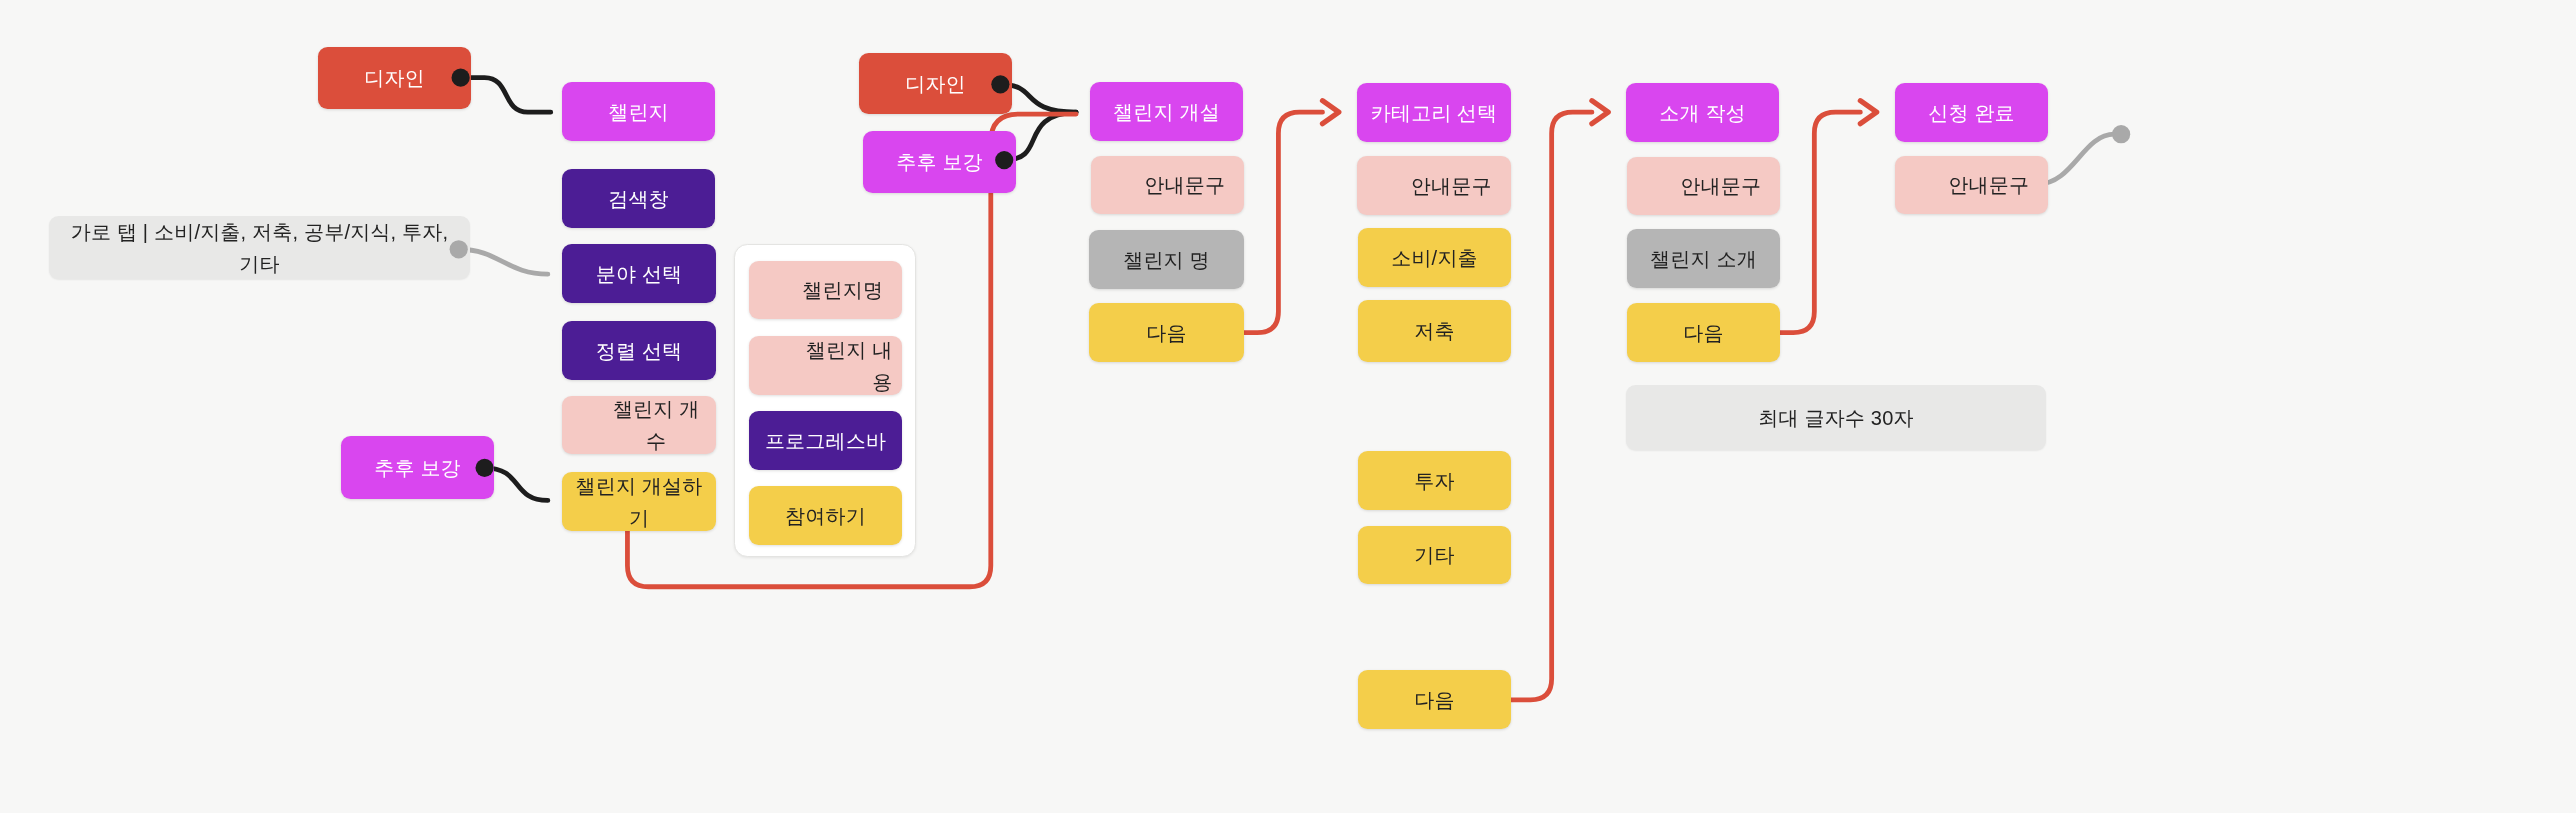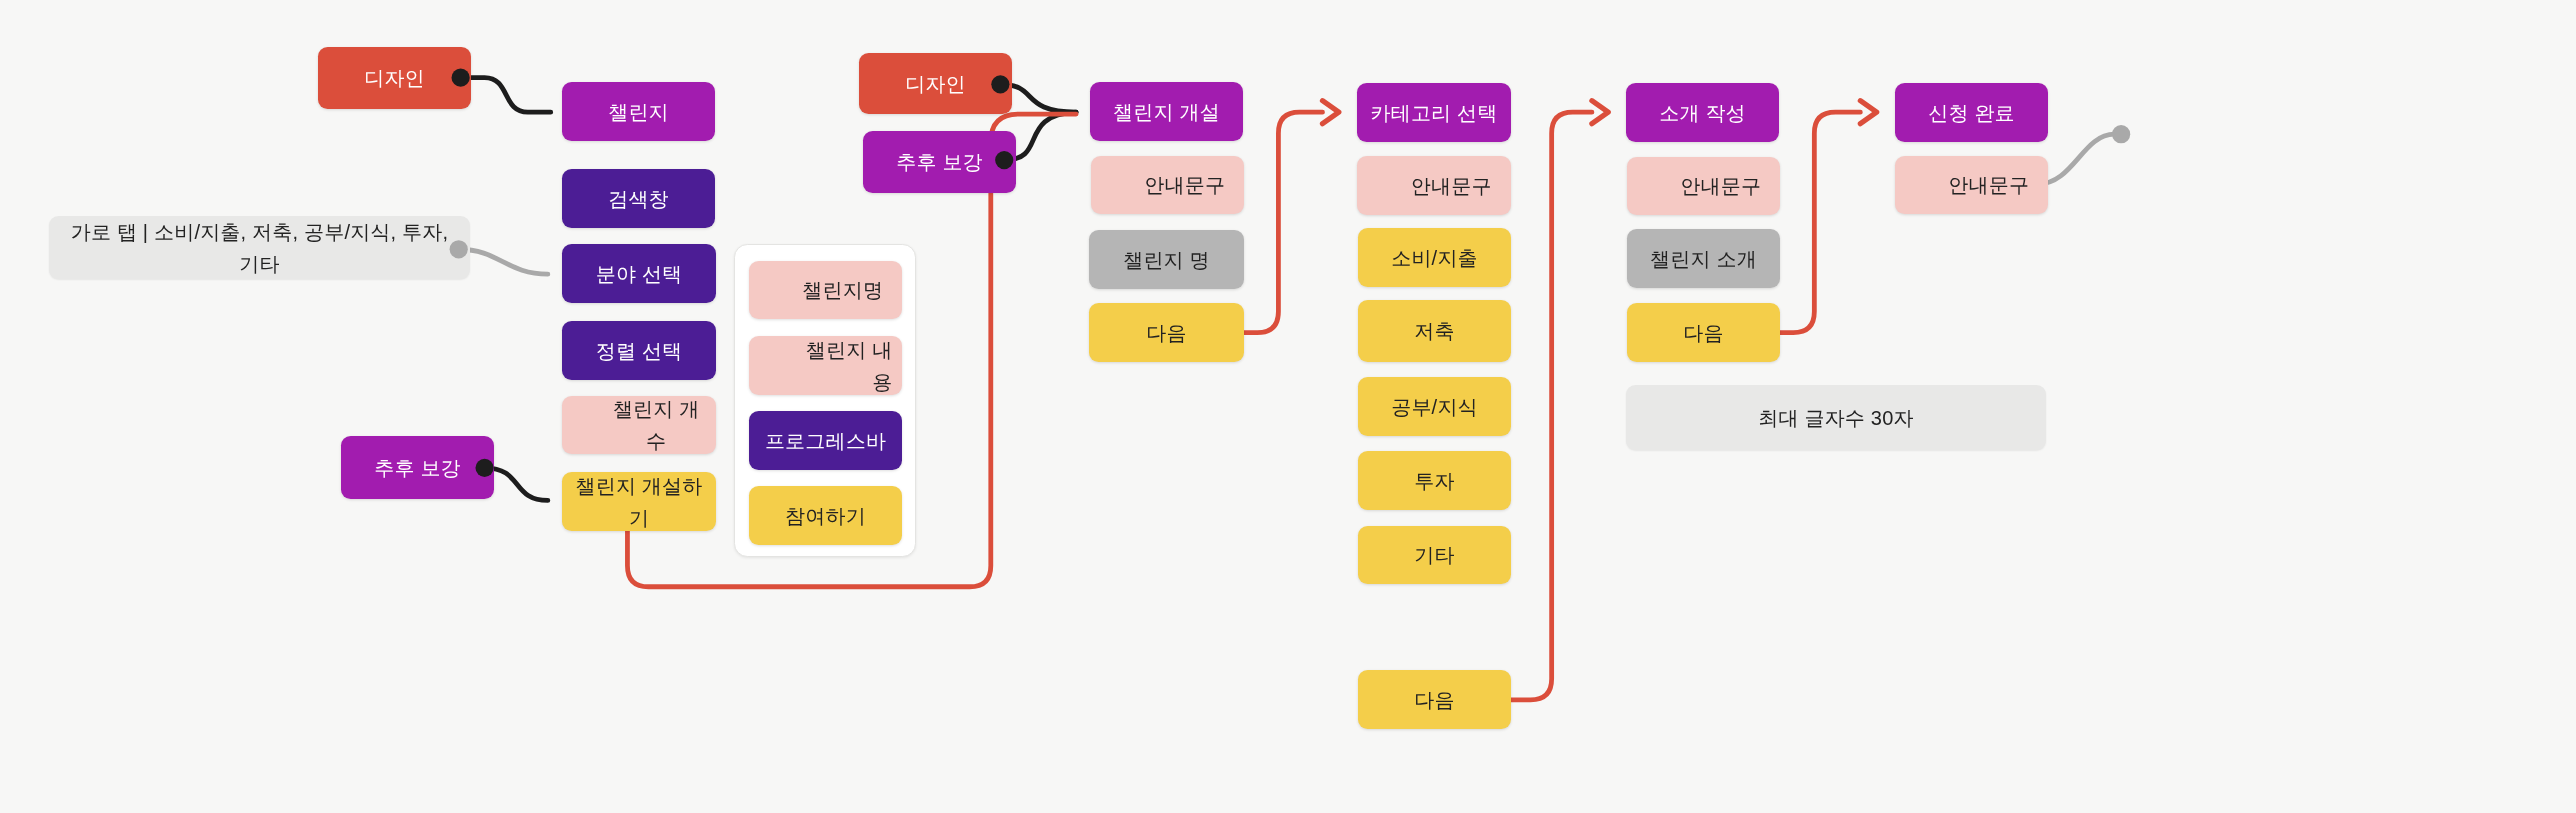--- a/index.html
+++ b/index.html
@@ -9,21 +9,21 @@
   #lines-layer{z-index:1;}
   #nodes-layer{position:absolute;left:12px;top:0;width:2576px;height:658px;z-index:2;}
   #marks-layer{z-index:3;}
   .frame{position:absolute;background:#ffffff;border:1.9px solid #e4e4e2;border-radius:13.4px;
          box-shadow:0 1px 2.9px rgba(0,0,0,0.08);box-sizing:border-box;}
   .node{position:absolute;display:flex;align-items:center;justify-content:center;
         border-radius:9.6px;font-size:20px;line-height:32px;text-align:center;
         white-space:pre-line;box-shadow:0 1px 2.9px rgba(0,0,0,0.13);
         box-sizing:border-box;padding:3.8px 9.6px;letter-spacing:0.2px;}
   .node.red{background:#db4e3b;color:#ffffff;}
-  .node.black{background:#a21caf;color:#ffffff;}
+  .node.black{background:#d946ef;color:#ffffff;}
   .node.green{background:#4c1d95;color:#ffffff;}
   .node.pink{background:#f5c9c4;color:#222222;padding-left:44px;}
   .node.yellow{background:#f4ce4a;color:#222222;}
   .node.gray{background:#b5b5b5;color:#222222;}
   .node.lightgray{background:#e8e8e7;color:#222222;box-shadow:0 1px 1.9px rgba(0,0,0,0.07);}
 </style>
 </head>
 <body>
 
 <div id="canvas" style="width: 2576px; height: 813px; background: rgb(247, 247, 246);">
@@ -53,25 +53,24 @@
       <div class="node pink" style="left: 737px; top: 261px; width: 153px; height: 58px;">챌린지명</div>
       <div class="node pink" style="left: 737px; top: 336px; width: 153px; height: 59px; text-align: right;">챌린지 내용</div>
       <div class="node green" style="left: 737px; top: 411px; width: 153px; height: 59px;">프로그레스바</div>
       <div class="node yellow" style="left: 737px; top: 486px; width: 153px; height: 59px;">참여하기</div>
       <div class="node red" style="left: 847px; top: 53px; width: 153px; height: 61px;">디자인</div>
       <div class="node black" style="left: 851px; top: 131px; width: 153px; height: 62px;">추후 보강</div>
       <div class="node black" style="left: 1078px; top: 82px; width: 153px; height: 59px;">챌린지 개설</div>
       <div class="node pink" style="left: 1079px; top: 156px; width: 153px; height: 58px;">안내문구</div>
       <div class="node gray" style="left: 1077px; top: 230px; width: 155px; height: 59px;">챌린지 명</div>
       <div class="node yellow" style="left: 1077px; top: 303px; width: 155px; height: 59px;">다음</div>
-      <div class="node black" style="left: 1345px; top: 83px; width: 154px; height: 59px;">카테고리 선택</div>
+      <div class="node black" style="left: 1345px; top: 83px; width: 154px; height: 59px; font-family: Liberation Serif, serif;">카테고리 선택</div>
       <div class="node pink" style="left: 1345px; top: 156px; width: 154px; height: 59px;">안내문구</div>
       <div class="node yellow" style="left: 1346px; top: 228px; width: 153px; height: 59px;">소비/지출</div>
       <div class="node yellow" style="left: 1346px; top: 300px; width: 153px; height: 62px; text-align: right;">저축</div>
-      <div class="node yellow" style="left: 1346px; top: 377px; width: 153px; height: 59px;">공부/지식</div>
       <div class="node yellow" style="left: 1346px; top: 451px; width: 153px; height: 59px;">투자</div>
       <div class="node yellow" style="left: 1346px; top: 526px; width: 153px; height: 58px;">기타</div>
       <div class="node yellow" style="left: 1346px; top: 670px; width: 153px; height: 59px;">다음</div>
       <div class="node black" style="left: 1614px; top: 83px; width: 153px; height: 59px;">소개 작성</div>
       <div class="node pink" style="left: 1615px; top: 157px; width: 153px; height: 58px;">안내문구</div>
       <div class="node gray" style="left: 1615px; top: 229px; width: 153px; height: 59px;">챌린지 소개</div>
       <div class="node yellow" style="left: 1615px; top: 303px; width: 153px; height: 59px;">다음</div>
       <div class="node lightgray" style="left: 1614px; top: 385px; width: 420px; height: 65px;">최대 글자수 30자</div>
       <div class="node black" style="left: 1883px; top: 83px; width: 153px; height: 59px;">신청 완료</div>
       <div class="node pink" style="left: 1883px; top: 156px; width: 153px; height: 58px;">안내문구</div>

